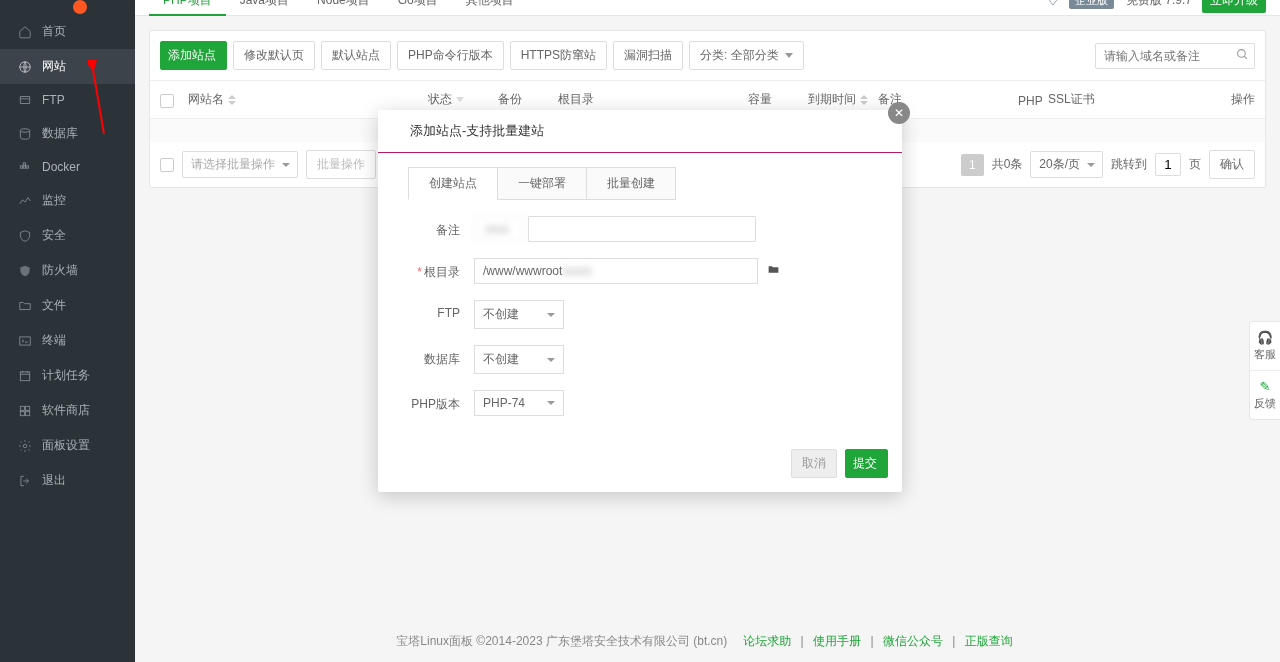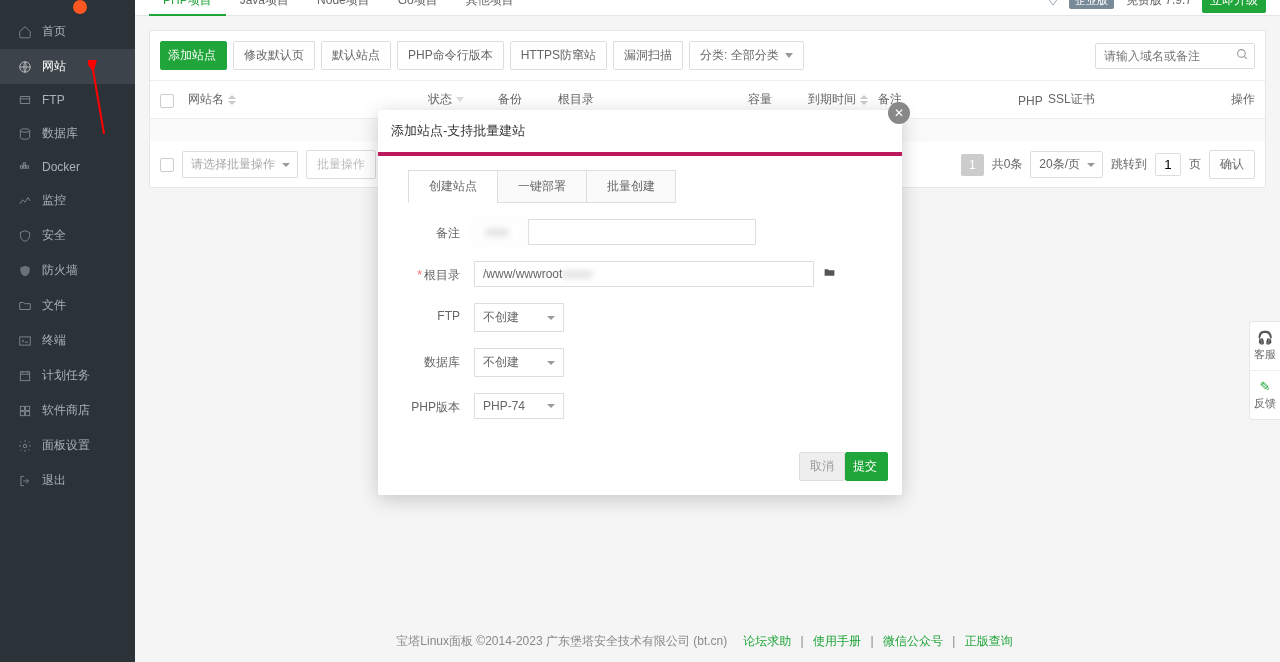--- a/index.html
+++ b/index.html
@@ -61,41 +61,41 @@
 .page-num { background: #ccc; color: #fff; padding: 4px 8px; border-radius: 2px; }
 .page-size { border: 1px solid #ddd; padding: 4px 8px; border-radius: 2px; position: relative; }
 .page-size::after { content: ""; position: absolute; right: 7px; top: 50%; transform: translateY(-50%); border: 4px solid transparent; border-top-color: #999; margin-top: 2px; }
 .jump-input { width: 26px; padding: 3px 4px; border: 1px solid #ddd; border-radius: 2px; text-align: center; }
 
 .footer { padding: 10px 0 12px; text-align: center; color: #888; font-size: 12px; }
 .footer a { color: #20a53a; text-decoration: none; margin: 0 6px; }
 
 .modal-mask { position: fixed; inset: 0; background: rgba(255,255,255,0); z-index: 50; }
 .modal { position: absolute; width: 524px; top: 110px; left: 50%; transform: translateX(-50%); background: #fff; box-shadow: 0 4px 20px rgba(0,0,0,0.2); border-radius: 2px; }
-.modal-title { padding: 12px 13px; font-size: 13px; color: #333; border-bottom: 4px solid #be185d; }
+.modal-title { padding: 12px 32px; font-size: 13px; color: #333; border-bottom: 1px solid #be185d; }
 .modal-close { position: absolute; right: -8px; top: -8px; width: 22px; height: 22px; border-radius: 50%; background: #888; color: #fff; display: flex; align-items: center; justify-content: center; cursor: pointer; font-size: 12px; }
 .modal-tabs { display: flex; gap: 0; padding: 14px 30px 0; }
 .modal-tab { padding: 7px 20px; border: 1px solid #ddd; background: #fafafa; cursor: pointer; font-size: 12px; }
 .modal-tab.active { background: #fff; border-bottom-color: #fff; }
 .modal-tab + .modal-tab { margin-left: -1px; }
 .modal-body { padding: 16px 30px 6px; }
 .form-row { display: flex; margin-bottom: 16px; }
 .form-label { width: 66px; text-align: right; color: #666; padding-top: 6px; padding-right: 14px; }
 .form-label .required { color: #f56c6c; margin-right: 2px; }
 .form-ctrl input[type=text], .form-ctrl textarea { border: 1px solid #ddd; padding: 5px 8px; font-size: 12px; border-radius: 1px; font-family: inherit; }
 .form-ctrl textarea { width: 328px; height: 66px; resize: none; }
 .form-ctrl .blur { filter: blur(3px); font-family: monospace; background: #fff; display: inline-block; padding: 3px 10px; color: #999; }
 .remark-input { width: 296px; }
 .remark-blur { filter: blur(3px); background: #fff; border: 1px solid #eee; padding: 4px 10px; margin-right: 4px; color: #aaa; min-width: 50px; display: inline-block; }
-.root-input { width: 340px; display: inline-flex; align-items: center; }
+.root-input { width: 284px; display: inline-flex; align-items: center; }
 .root-input .blur2 { filter: blur(3px); color: #aaa; }
 .folder-icon { margin-left: 8px; color: #666; cursor: pointer; }
 .sel { border: 1px solid #ddd; padding: 5px 24px 5px 8px; min-width: 90px; position: relative; background: #fff; display: inline-block; cursor: pointer; }
 .sel::after { content: ""; position: absolute; right: 8px; top: 50%; transform: translateY(-50%); border: 4px solid transparent; border-top-color: #999; margin-top: 2px; }
-.modal-footer { padding: 10px 14px 14px; display: flex; justify-content: flex-end; gap: 0; border-top: 1px solid transparent; }
+.modal-footer { padding: 10px 14px 14px; display: flex; justify-content: flex-end; gap: 8px; border-top: 1px solid transparent; }
 
 .side-float { position: fixed; right: 0; top: 50%; transform: translateY(-10px); background: #fff; border: 1px solid #e6e6e6; border-right: none; border-radius: 4px 0 0 4px; z-index: 40; }
 .side-float-item { padding: 8px 4px; text-align: center; font-size: 11px; color: #666; cursor: pointer; }
 .side-float-item + .side-float-item { border-top: 1px solid #eee; }
 .side-float-item .ficon { display: block; color: #20a53a; font-size: 13px; margin-bottom: 2px; }
 </style>
 </head>
 <body>
 
 <div class="sidebar">

